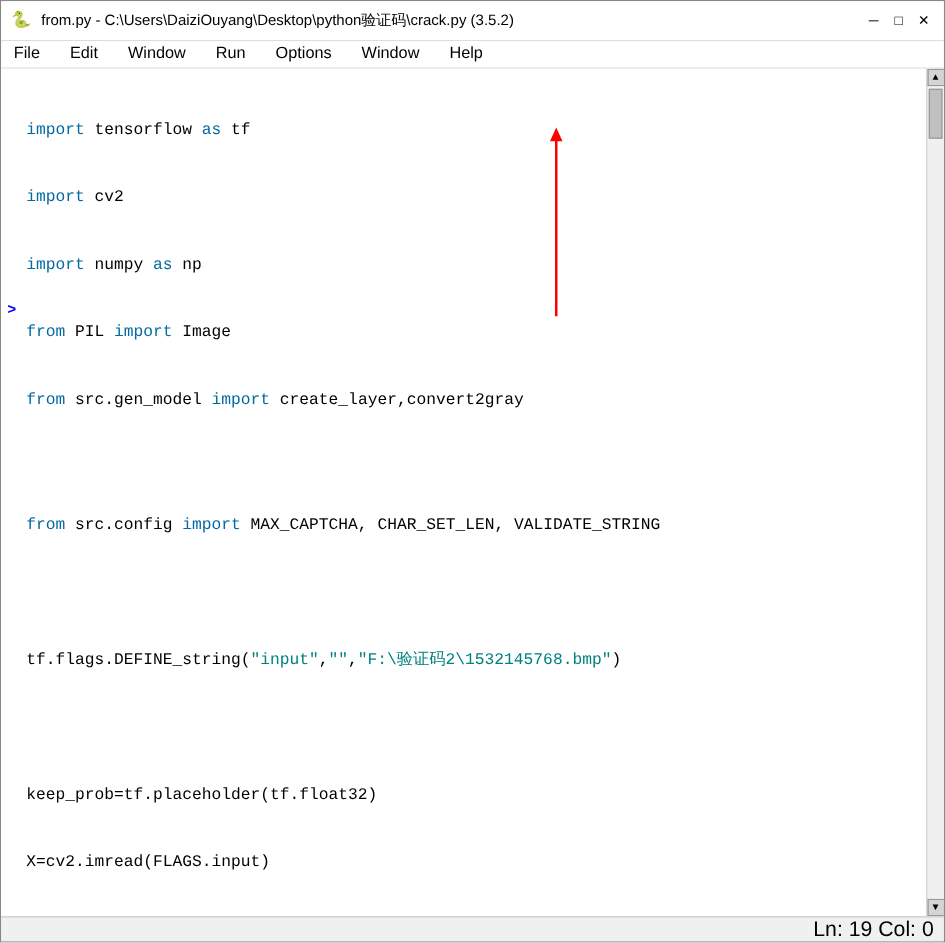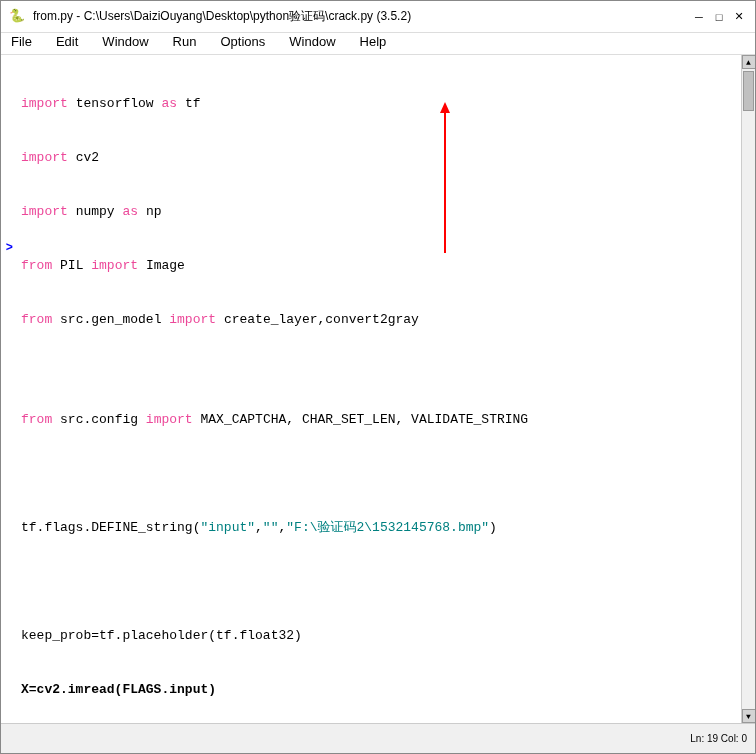--- a/index.html
+++ b/index.html
@@ -132,34 +132,34 @@
     .scroll-thumb {
       position: absolute;
       top: 2px;
       left: 1px;
       right: 1px;
       height: 40px;
       background: #c0c0c0;
       border: 1px solid #999;
     }
     .status-bar {
-      height: 30px;
+      height: 20px;
       background: #f0f0f0;
       border-top: 1px solid #ccc;
       display: flex;
       align-items: center;
       justify-content: flex-end;
       padding: 0 8px;
       font-family: Arial, sans-serif;
-      font-size: 10px;
+      font-size: 17px;
       color: #000;
       flex-shrink: 0;
     }
     
-    .kw-orange { color: #ec4899; font-weight: normal; }
+    .kw-orange { color: #0369a1; font-weight: normal; }
     .str-color { color: #008080; }
     .normal { color: #000000; }
     .arrow-container {
       position: absolute;
       top: 0;
       left: 0;
       width: 100%;
       height: 100%;
       pointer-events: none;
     }
@@ -211,21 +211,21 @@
       <div style="line-height:18px;"><span class="kw-orange">import</span> <span class="normal">tensorflow</span> <span class="kw-orange">as</span> <span class="normal">tf</span></div>
       <div style="line-height:18px;"><span class="kw-orange">import</span> <span class="normal">cv2</span></div>
       <div style="line-height:18px;"><span class="kw-orange">import</span> <span class="normal">numpy</span> <span class="kw-orange">as</span> <span class="normal">np</span></div>
       <div style="line-height:18px;"><span class="kw-orange">from</span> <span class="normal">PIL</span> <span class="kw-orange">import</span> <span class="normal">Image</span></div>
       <div style="line-height:18px;"><span class="kw-orange">from</span> <span class="normal">src.gen_model</span> <span class="kw-orange">import</span> <span class="normal">create_layer,convert2gray</span></div>
       <div style="line-height:18px;margin-top:46px;"><span class="kw-orange">from</span> <span class="normal">src.config</span> <span class="kw-orange">import</span> <span class="normal">MAX_CAPTCHA, CHAR_SET_LEN, VALIDATE_STRING</span></div>
       <div style="line-height:18px;">&nbsp;</div>
       <div style="line-height:18px;"><span class="normal">tf.flags.DEFINE_string(<span class="str-color">"input"</span>,<span class="str-color">""</span>,<span class="str-color">"F:\验证码2\1532145768.bmp"</span>)</span></div>
       <div style="line-height:18px;">&nbsp;</div>
       <div style="line-height:18px;"><span class="normal">keep_prob=tf.placeholder(tf.float32)</span></div>
-      <div style="line-height:18px;font-weight:bold;"><span class="normal">X=cv2.imread(FLAGS.input)</span></div>
+      <div style="line-height:18px;"><span class="normal">X=cv2.imread(FLAGS.input)</span></div>
       
       
       
       
       
       
       
       
       
       

